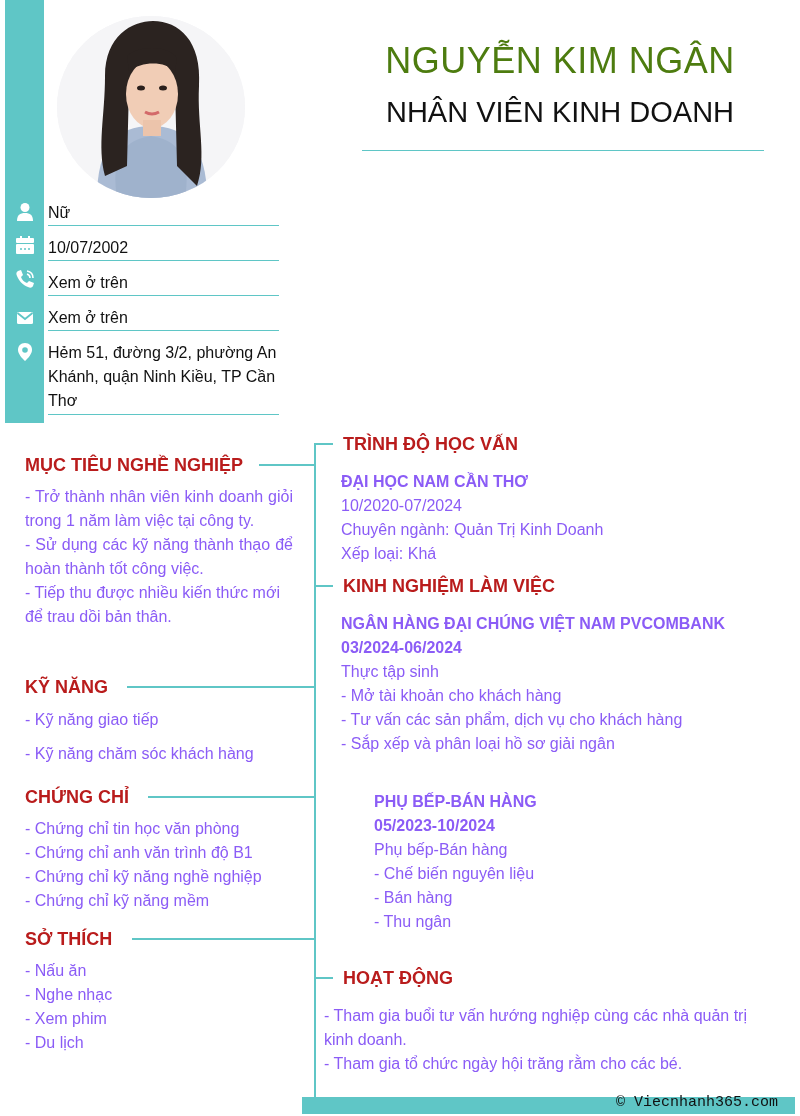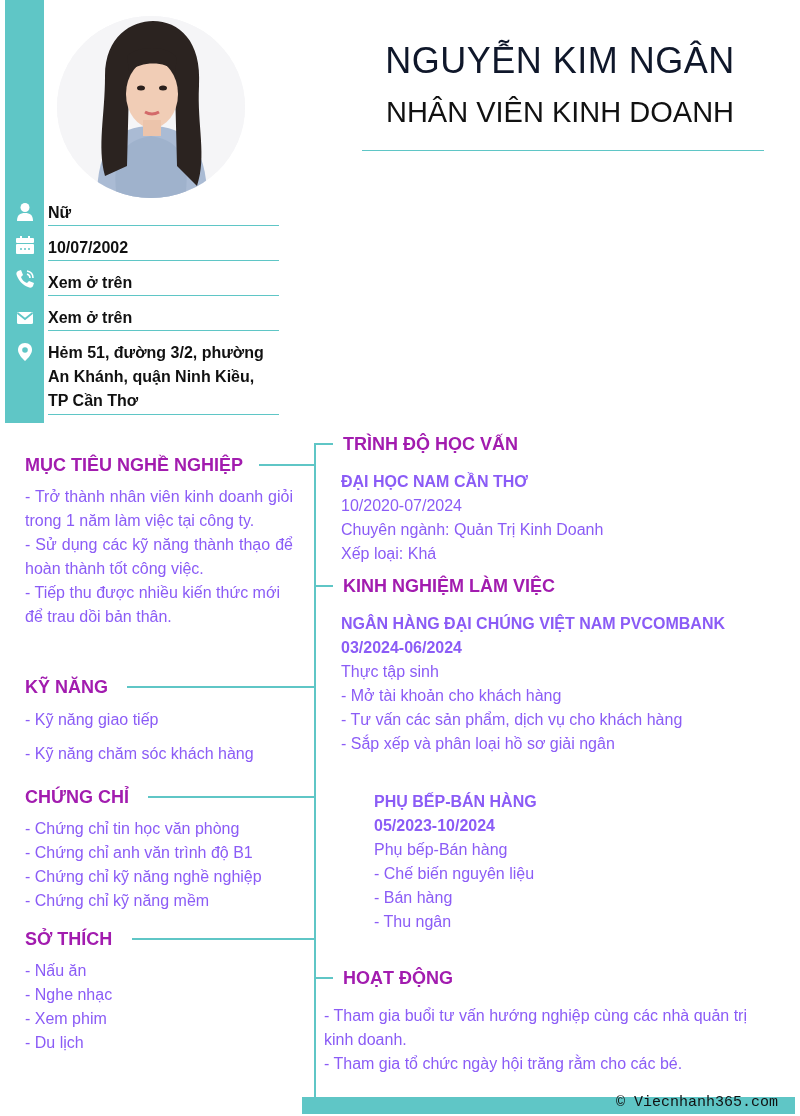--- a/index.html
+++ b/index.html
@@ -4,29 +4,29 @@
 <style>
   * { box-sizing: border-box; margin: 0; padding: 0; }
   html, body { width: 800px; height: 1116px; background: #ffffff; overflow: hidden; }
   body { position: relative; font-family: "Liberation Sans", sans-serif; color: #111; }
 
   .side-bar { position: absolute; left: 5px; top: 0; width: 39px; height: 423px; background: #5fc6c6; }
 
   .avatar { position: absolute; left: 57px; top: 16px; width: 188px; height: 182px; border-radius: 50%; overflow: hidden; background: #f4f4f6; }
   .avatar svg { width: 100%; height: 100%; display: block; }
 
-  .name { position: absolute; left: 360px; top: 40px; width: 400px; text-align: center; font-size: 36px; letter-spacing: 0.5px; color: #0f172a; }
+  .name { position: absolute; left: 360px; top: 40px; width: 400px; text-align: center; font-size: 36px; letter-spacing: 0.5px; color: #4d7c0f; }
   .job { position: absolute; left: 360px; top: 96px; width: 400px; text-align: center; font-size: 29px; color: #111; }
   .title-rule { position: absolute; left: 362px; top: 150px; width: 402px; height: 1px; background: #5fc6c6; }
 
-  .contact-row { position: absolute; left: 48px; width: 231px; font-size: 16px; font-weight: bold; color: #111; border-bottom: 1px solid #5fc6c6; line-height: 24px; }
+  .contact-row { position: absolute; left: 48px; width: 231px; font-size: 16px; font-weight: normal; color: #111; border-bottom: 1px solid #5fc6c6; line-height: 24px; }
   .c-icon { position: absolute; left: 14px; width: 22px; height: 22px; display: flex; align-items: center; justify-content: center; }
   .c-icon svg { width: 20px; height: 20px; }
 
-  .sec-title { position: absolute; font-size: 18px; font-weight: bold; color: #a21caf; white-space: nowrap; }
+  .sec-title { position: absolute; font-size: 18px; font-weight: bold; color: #b91c1c; white-space: nowrap; }
   .hline { position: absolute; height: 2px; background: #5fc6c6; }
   .vline { position: absolute; width: 2px; background: #5fc6c6; }
 
   .text-block { position: absolute; font-size: 16px; color: #8b5cf6; line-height: 24px; }
   .justify { text-align: justify; }
   .bold { font-weight: bold; }
 
   .footer-bar { position: absolute; left: 302px; top: 1097px; width: 493px; height: 17px; background: #5fc6c6; }
   .footer-text { position: absolute; right: 22px; top: 1094px; font-family: "Liberation Mono", monospace; font-size: 15px; color: #111; }
 </style>

